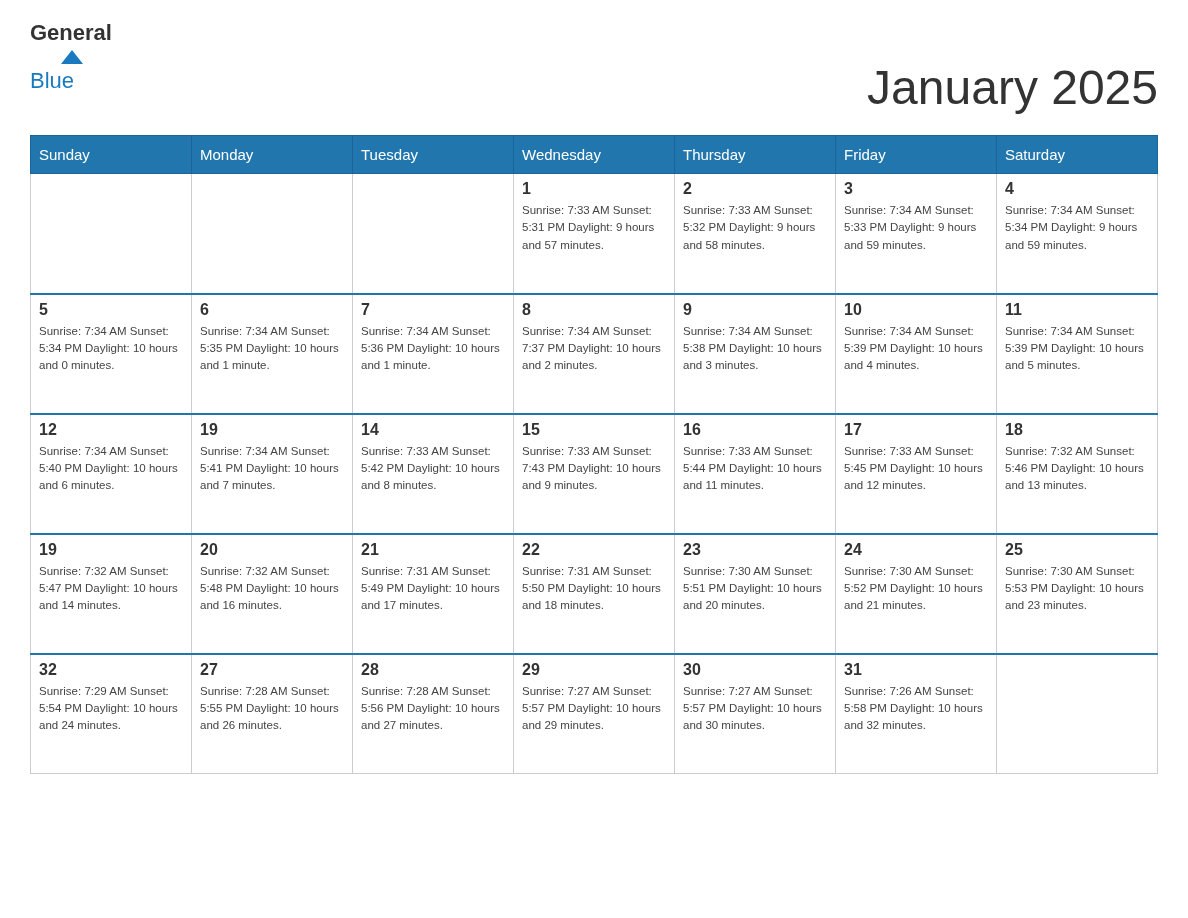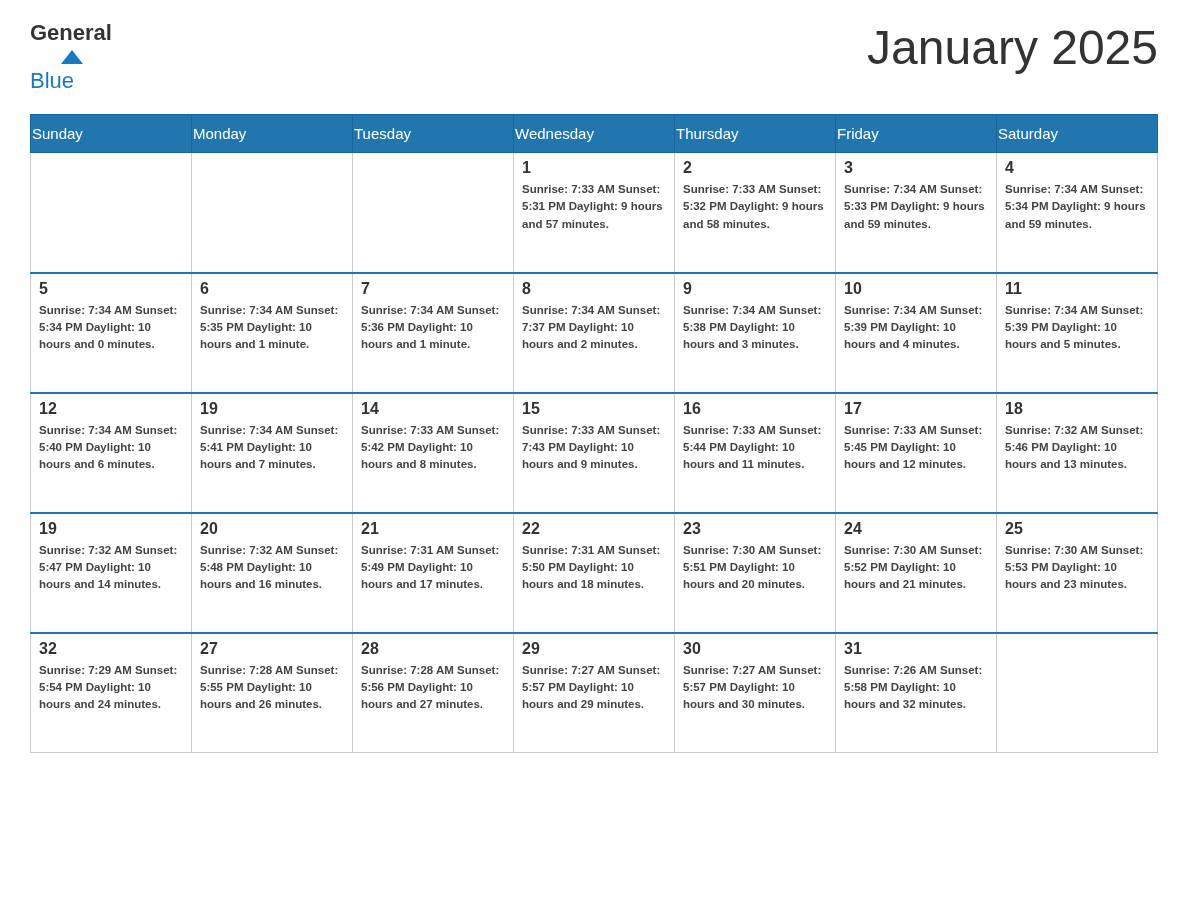--- a/index.html
+++ b/index.html
@@ -36,40 +36,41 @@
       flex-direction: column;
       align-items: flex-start;
     }
     .logo-row {
       display: flex;
       align-items: center;
       flex-direction: column;
     }
     .title-section {
       text-align: left;
+      margin-top: 40px;
     }
     .calendar-title {
       font-size: 48px;
       font-weight: 300;
       color: #333;
     }
     .calendar-subtitle {
       font-size: 20px;
       color: #555;
       margin-top: 4px;
     }
     .calendar {
       width: 100%;
       border-collapse: collapse;
       border: 1px solid #2176ae;
     }
     .calendar th {
       background-color: #2176ae;
       color: #fff;
-      padding: 10px 1px;
+      padding: 10px 8px;
       font-size: 15px;
       font-weight: normal;
       text-align: left;
       border: 1px solid #1a6499;
     }
     .calendar td {
       vertical-align: top;
       border: 1px solid #ccc;
       padding: 6px 8px;
       width: 14.28%;
@@ -80,21 +81,20 @@
       font-size: 16px;
       font-weight: bold;
       color: #333;
       display: block;
       margin-bottom: 4px;
     }
     .day-info {
       font-size: 11.5px;
       color: #444;
       line-height: 1.5;
-      font-weight: bold;
     }
     .empty-cell {
       background: #fff;
     }
     .row-divider td {
       border-top: 2px solid #2176ae;
     }
   </style>
 </head>
 <body>

